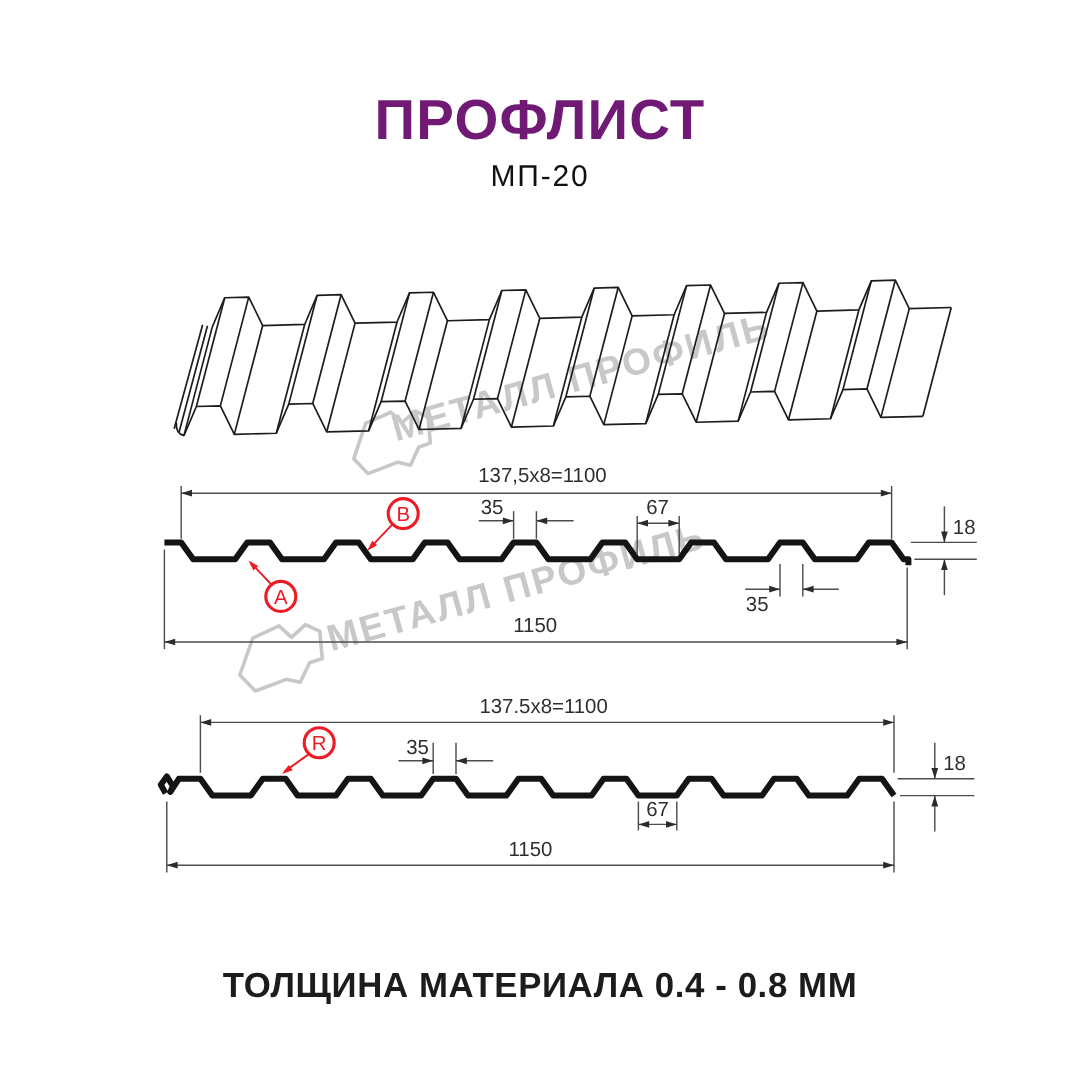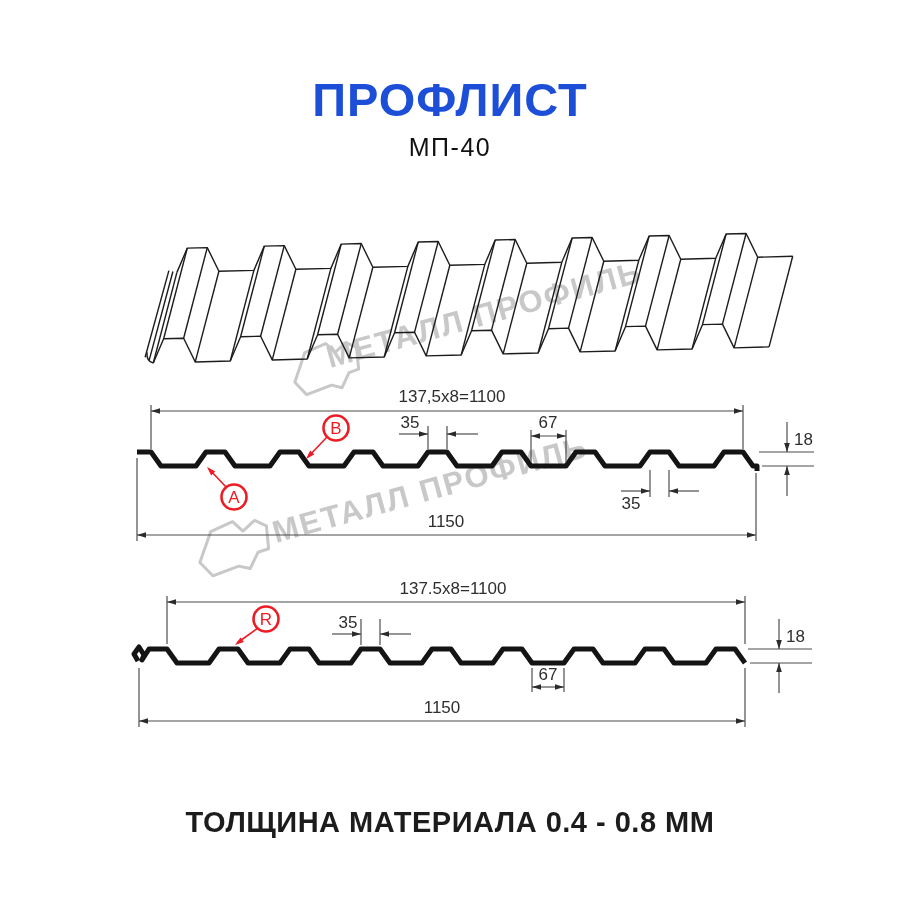--- a/index.html
+++ b/index.html
@@ -1,19 +1,19 @@
 <!DOCTYPE html>
 <html><head>
 <meta charset="utf-8">
 <style>
   html,body{margin:0;padding:0;background:#fff;}
   .page{position:relative;width:900px;height:900px;background:#fff;overflow:hidden;
         font-family:"Liberation Sans",sans-serif;}
   .header{position:absolute;top:0;left:0;width:900px;text-align:center;}
-  .title{margin-top:72px;font-size:47px;font-weight:800;letter-spacing:1px;color:#1d4ed8;}
+  .title{margin-top:72px;font-size:47px;font-weight:800;letter-spacing:1px;color:#701a75;}
   .subtitle{margin-top:6px;font-size:25px;font-weight:500;letter-spacing:1.5px;color:#111;}
   .footer{position:absolute;top:806px;left:0;width:900px;text-align:center;
           font-size:29px;font-weight:600;letter-spacing:.5px;color:#1c1c1c;}
   svg{position:absolute;top:0;left:0;}
   svg text{font-family:"Liberation Sans",sans-serif;}
   .dim{font-size:17px;fill:#2e2e2e;}
   .mid{text-anchor:middle;}
   .mk{font-size:17px;fill:#ed1c24;text-anchor:middle;}
   .mkc{fill:none;stroke:#ed1c24;stroke-width:2.6px;}
   .redl{stroke:#ed1c24;stroke-width:1.6px;fill:none;}
@@ -174,17 +174,17 @@
       <text class="dim mid" x="548" y="680">67</text>
       <text class="dim" x="786" y="642">18</text>
       <text class="dim mid" x="442" y="713">1150</text>
       <circle class="mkc" cx="266" cy="619" r="12.5"></circle>
       <text class="mk" x="266" y="625">R</text>
     </g>
   </svg>
 
   <div class="header">
     <div class="title">ПРОФЛИСТ</div>
-    <div class="subtitle">МП-40</div>
+    <div class="subtitle">МП-20</div>
   </div>
 
   <div class="footer">ТОЛЩИНА МАТЕРИАЛА 0.4 - 0.8 ММ</div>
 </div>
 
 </body></html>

